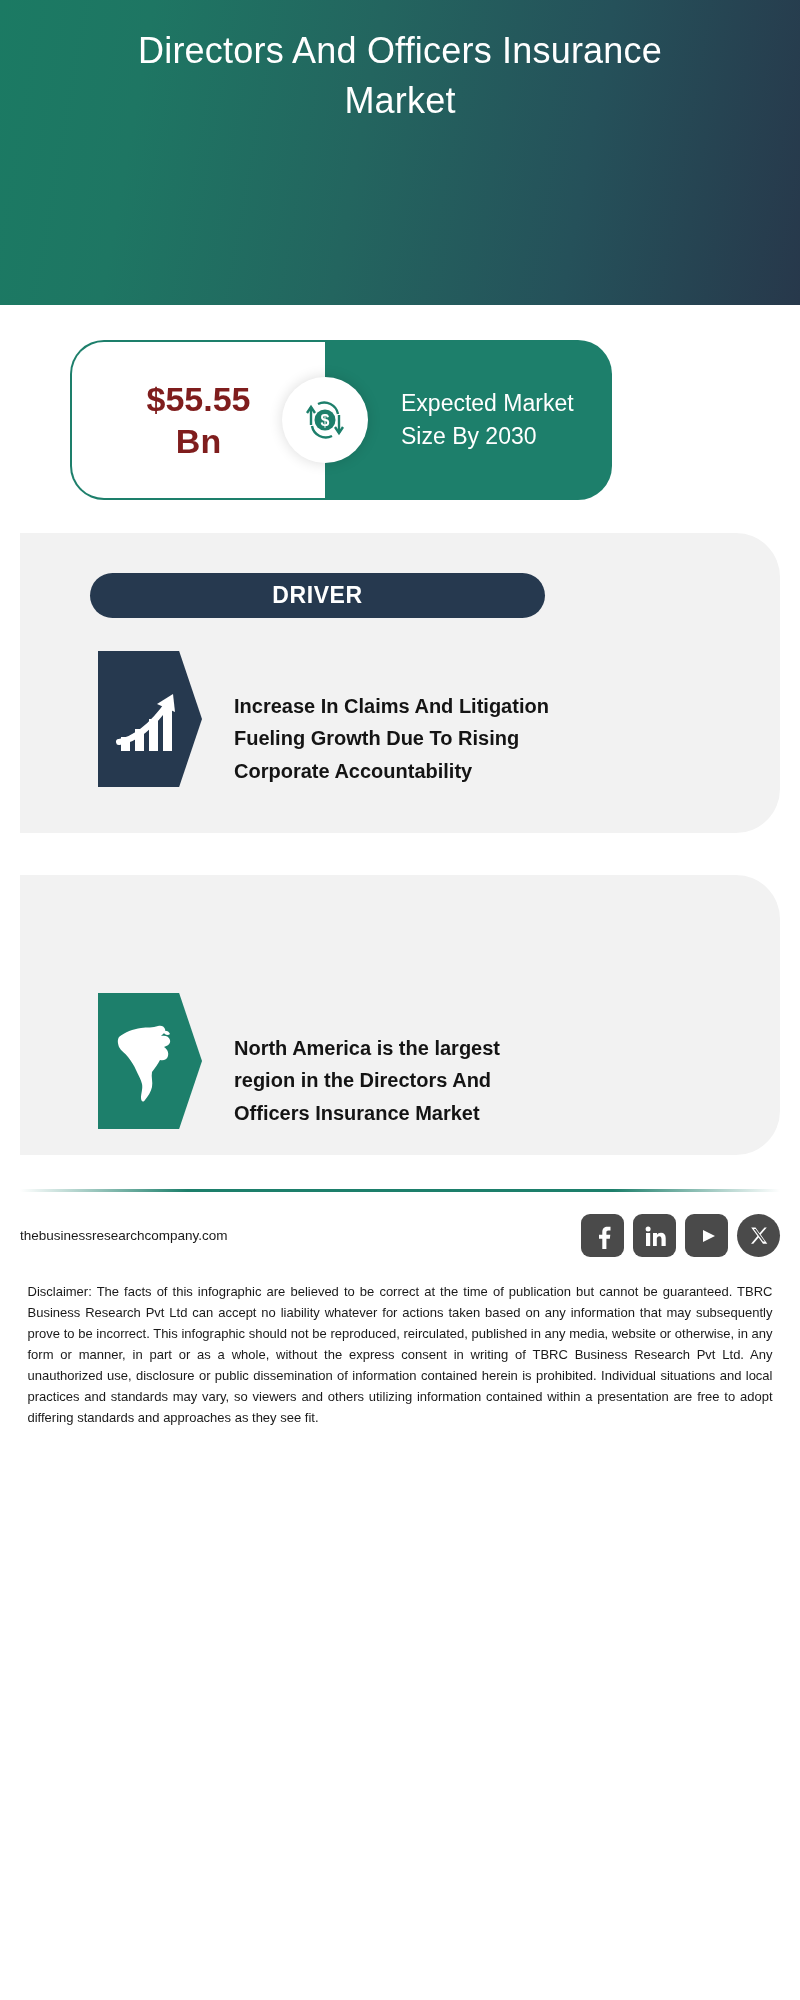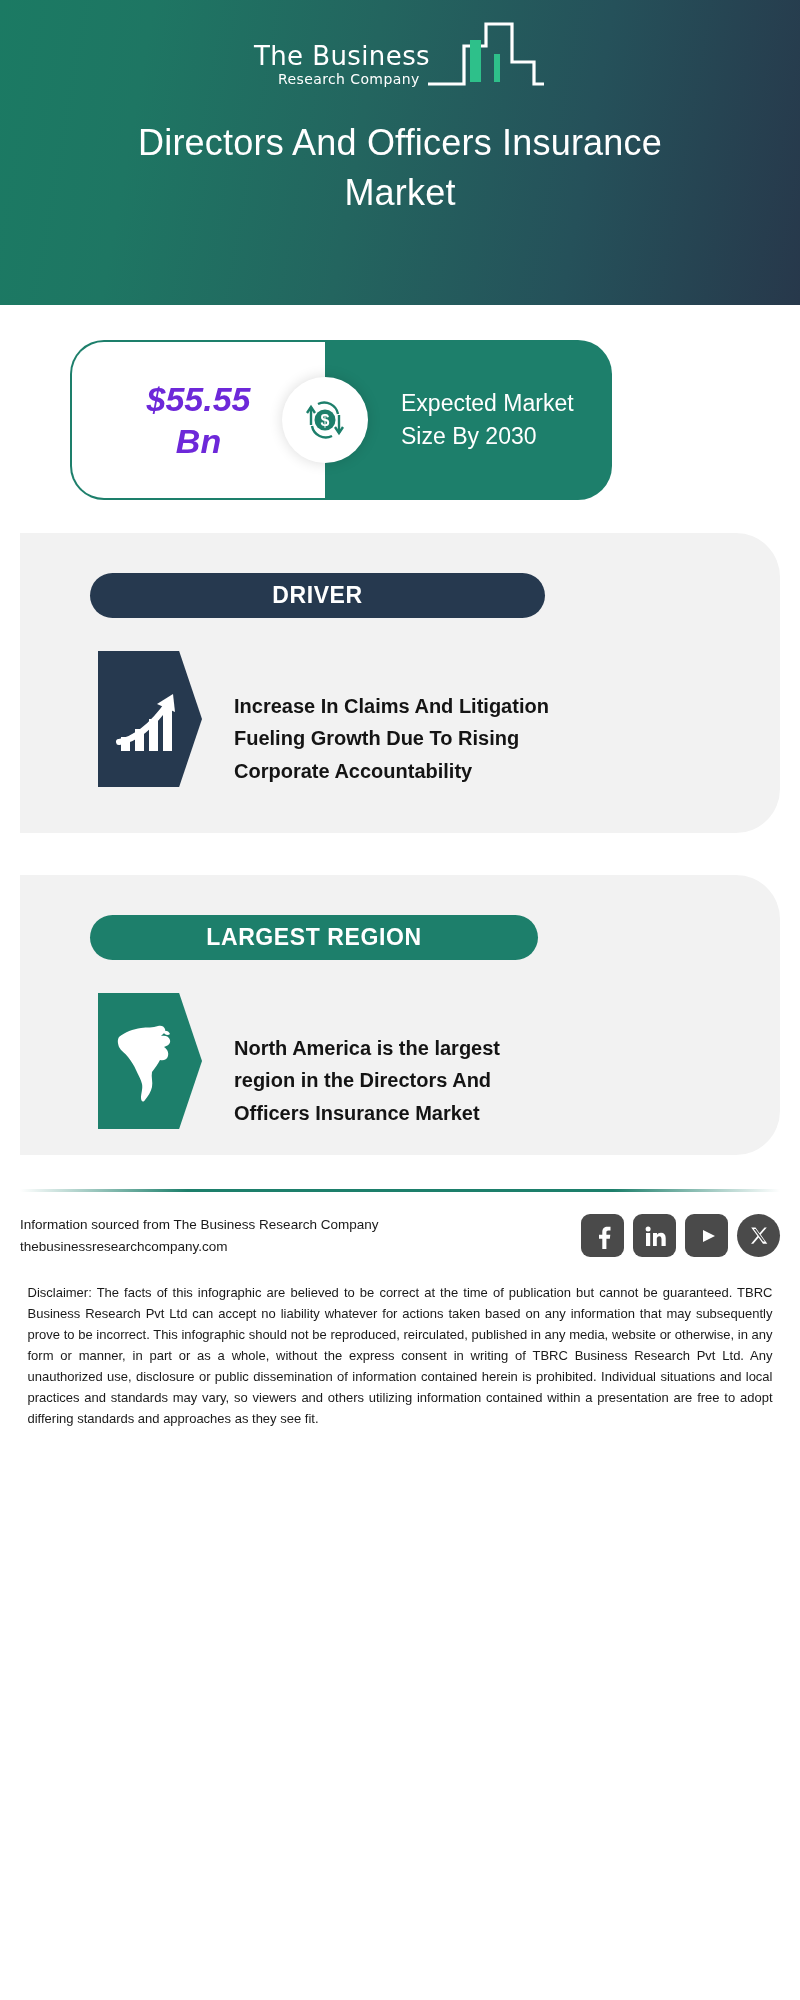--- a/index.html
+++ b/index.html
@@ -84,21 +84,21 @@
   .market-left {
     position:absolute; left:40px; top:5px;
     width:255px; height:160px;
     background:#ffffff;
     border:2.5px solid #1d7f6b;
     border-right:none;
     border-radius:34px 0 0 34px;
     display:flex; flex-direction:column; align-items:center; justify-content:center;
   }
   .market-left .v1, .market-left .v2 {
-    font-size:34px; font-weight:bold; color:#6d28d9; line-height:1.25;font-style:italic;
+    font-size:34px; font-weight:bold; color:#7f1d1d; line-height:1.25;
   }
   .market-right {
     position:absolute; left:295px; top:5px;
     width:287px; height:160px;
     background:#1d7f6b;
     border-radius:0 34px 34px 0;
     display:flex; align-items:center; justify-content:flex-end;
     padding-left:76px;
   }
   .market-right .lbl {
@@ -178,31 +178,20 @@
   .disclaimer {
     margin:24px auto 14px; width:745px;
     font-size:13px; line-height:1.62; color:#1a1a1a; text-align:justify;
   }
 </style>
 </head>
 <body>
 
 <div class="header">
 
-  <div class="logo-wrap">
-    <div class="logo-text">
-      <div class="logo-line1">The Business</div>
-      <div class="logo-line2">Research Company</div>
-    </div>
-    <svg class="logo-mark" width="120" height="72" viewBox="0 0 120 72">
-      <polyline points="2,66 38,66 38,28 60,28 60,6 86,6 86,44 108,44 108,66 118,66" fill="none" stroke="#ffffff" stroke-width="3.2"></polyline>
-      <rect x="44" y="22" width="11" height="42" fill="#2ec08a"></rect>
-      <rect x="68" y="36" width="6" height="28" fill="#2ec08a"></rect>
-    </svg>
-  </div>
 
   <div class="title">Directors And Officers Insurance Market</div>
 </div>
 
 <div class="stat-band">
 
 
   <div class="stat-row market-row">
     <div class="market-left">
       <div class="v1">$55.55</div>
@@ -239,42 +228,38 @@
         <rect x="50" y="25" width="9" height="44" fill="#ffffff"></rect>
         <path d="M6 60 C20 58 38 46 56 20" fill="none" stroke="#ffffff" stroke-width="6" stroke-linecap="round"></path>
         <polygon points="60,12 62,30 44,22" fill="#ffffff"></polygon>
       </svg>
     </div>
     <div class="body-text">Increase In Claims And Litigation Fueling Growth Due To Rising Corporate Accountability</div>
   </div>
 </div>
 
 <div class="panel panel-region">
-  <div class="pill pill-region">
-    <span>LARGEST REGION</span>
-  </div>
   <div class="body-row">
     <div class="hex hex-region">
       <svg width="74" height="100" viewBox="0 0 74 100">
         <path fill="#ffffff" d="M6 26 C12 21 20 18 28 17 C34 16 40 17 45 15 C48 14 51 15 52 18
           C53 21 50 23 48 25 C52 24 56 25 57 29 C58 33 54 35 51 36 C54 38 56 41 55 45
           C54 49 50 50 47 49 C45 53 42 57 39 61 C38 66 40 71 39 76 C38 81 35 85 32 89
           C30 92 28 90 28 87 C28 82 30 78 29 73 C28 68 25 64 23 59 C21 54 18 50 15 46
           C12 42 8 40 6 36 C5 33 4 29 6 26 Z M50 20 C53 19 56 20 57 23 C55 25 51 24 50 20 Z"></path>
       </svg>
     </div>
     <div class="body-text region-text">North America is the largest region in the Directors And Officers Insurance Market</div>
   </div>
 </div>
 
 <div class="divider"></div>
 
 <div class="foot">
   <div>
-    <div class="foot-text">Information sourced from The Business Research Company</div>
     <div class="foot-text">thebusinessresearchcompany.com</div>
   </div>
   <div class="socials">
     <div class="s-ico">
       <svg width="26" height="26" viewBox="0 0 26 26">
           <path fill="#fff" d="M16.4 26V15.8h3.4l.5-4h-3.9V9.3c0-1.1.3-1.9 2-1.9h2.1V3.8c-.4-.05-1.6-.17-3.1-.17-3 0-5.1 1.85-5.1 5.25v2.92H9v4h3.3V26h4.1z"></path>
         </svg>
     </div>
     <div class="s-ico">
       <svg width="26" height="26" viewBox="0 0 26 26">

